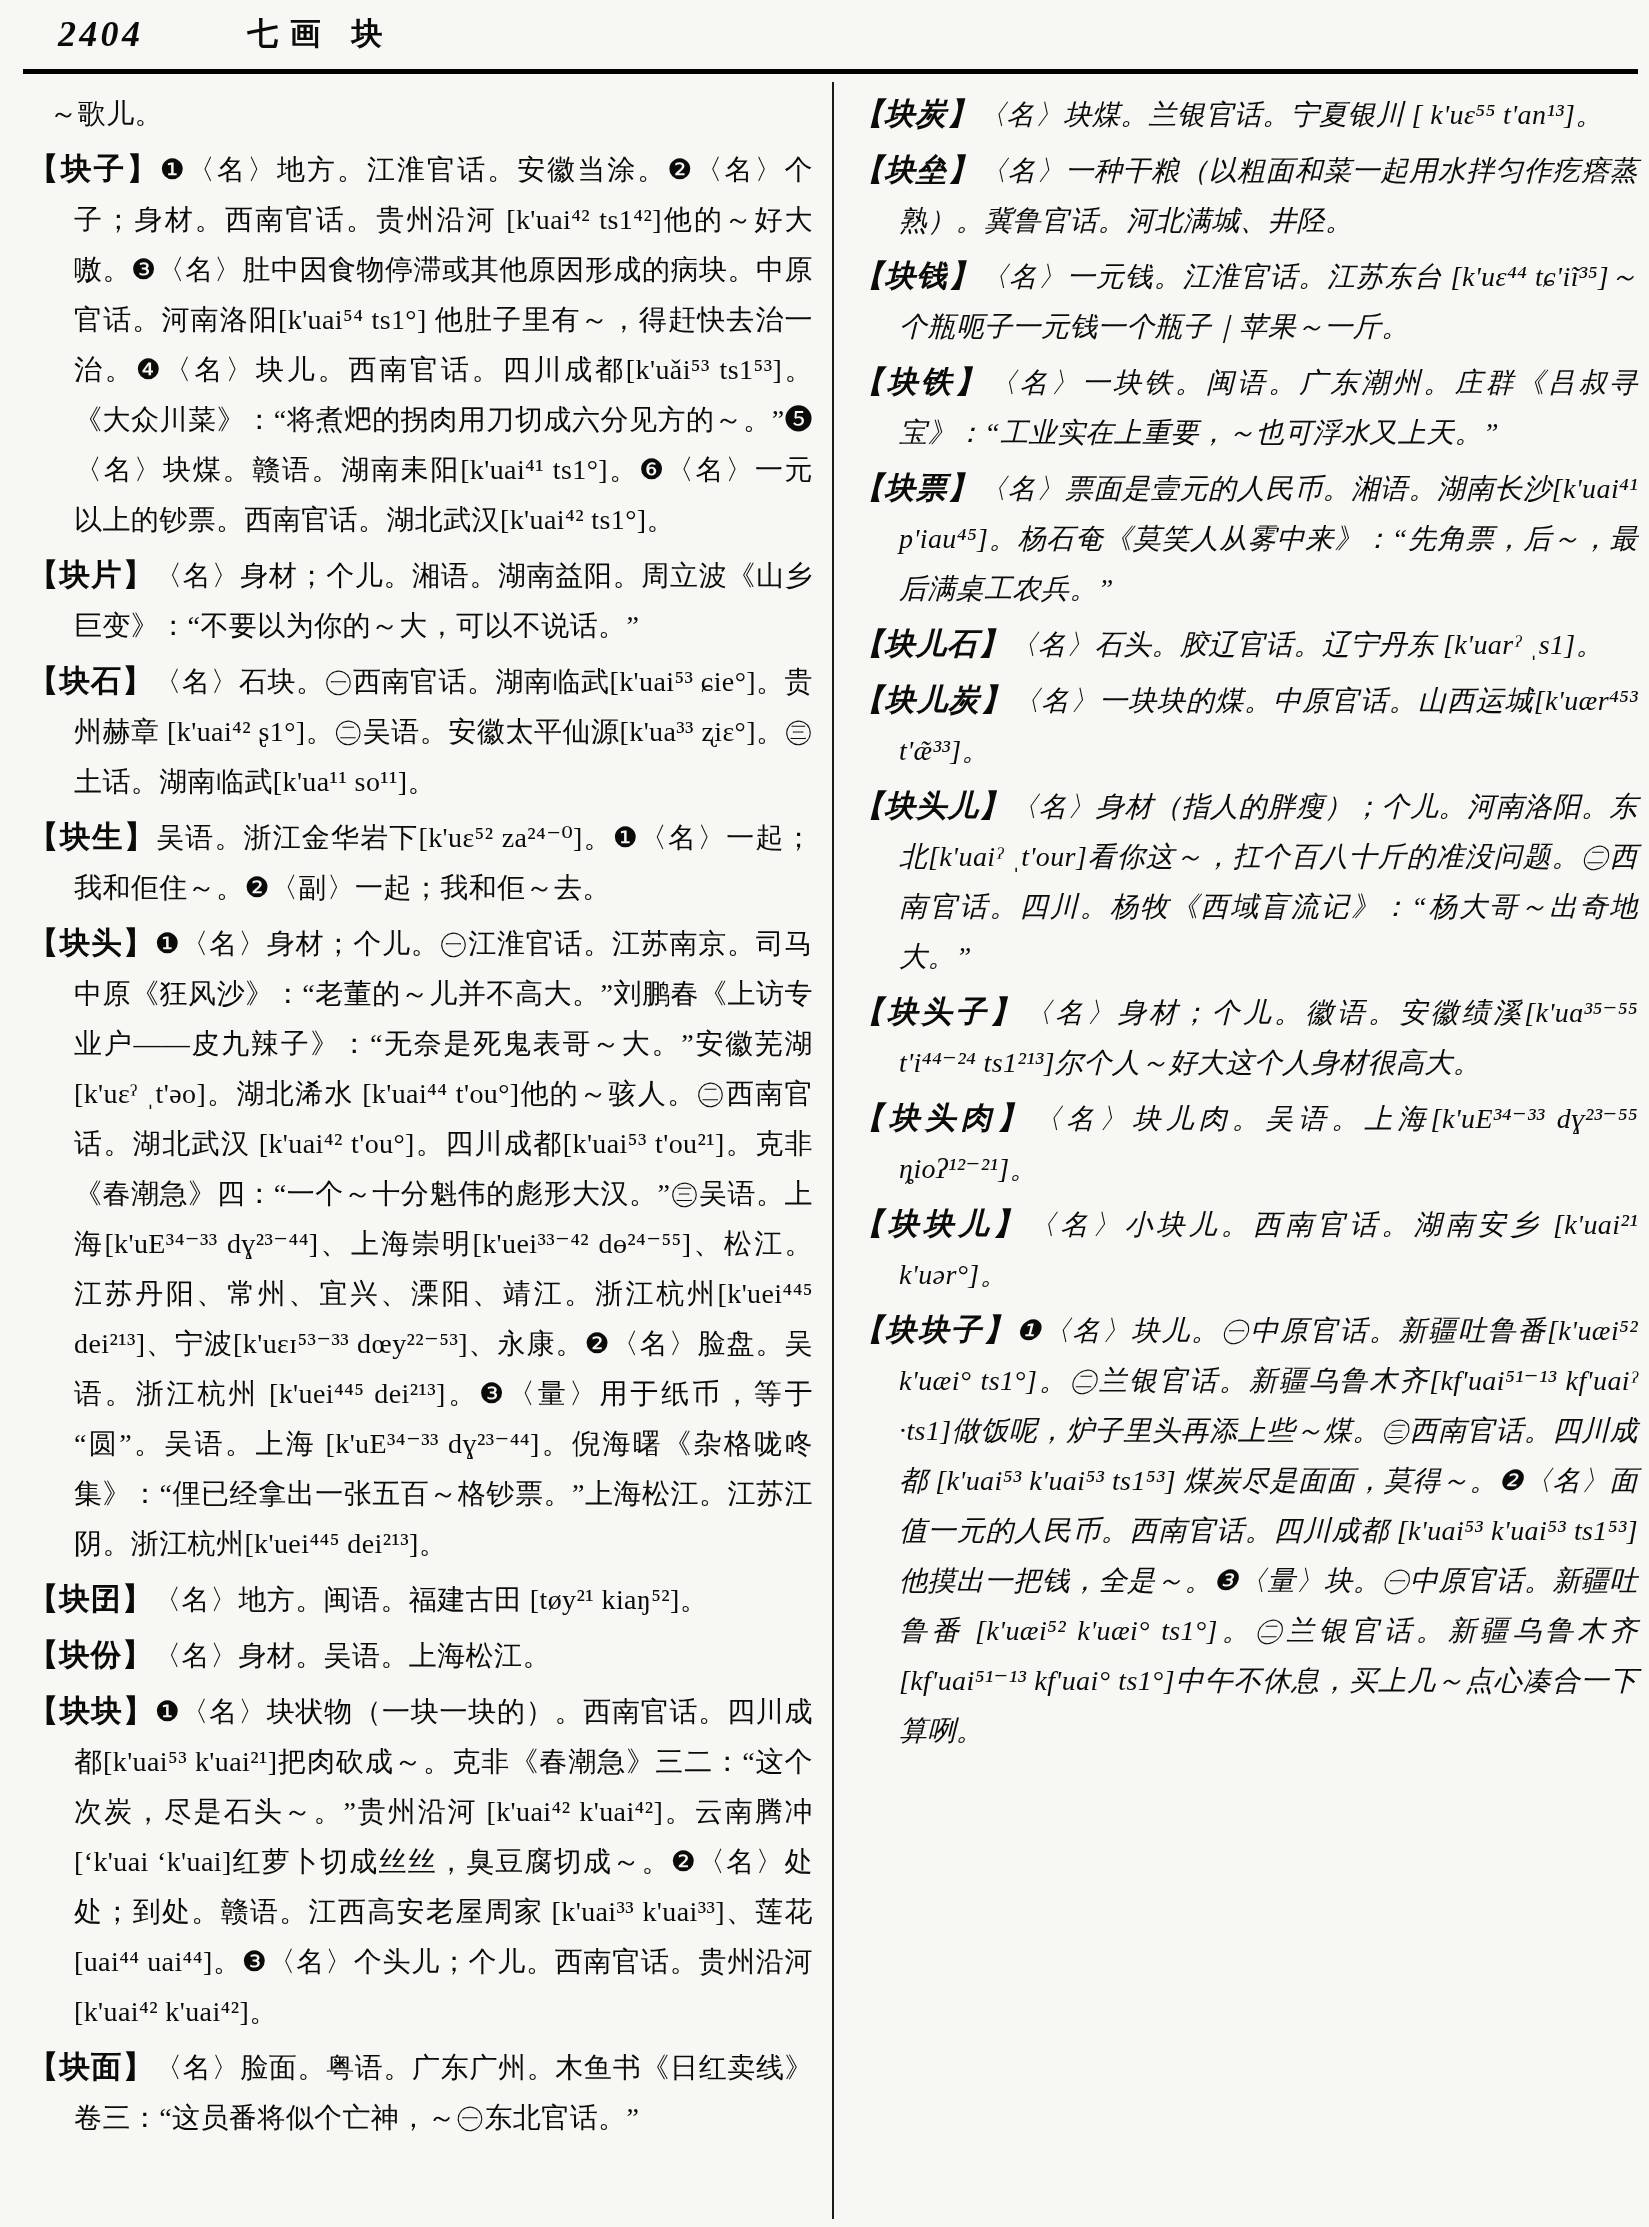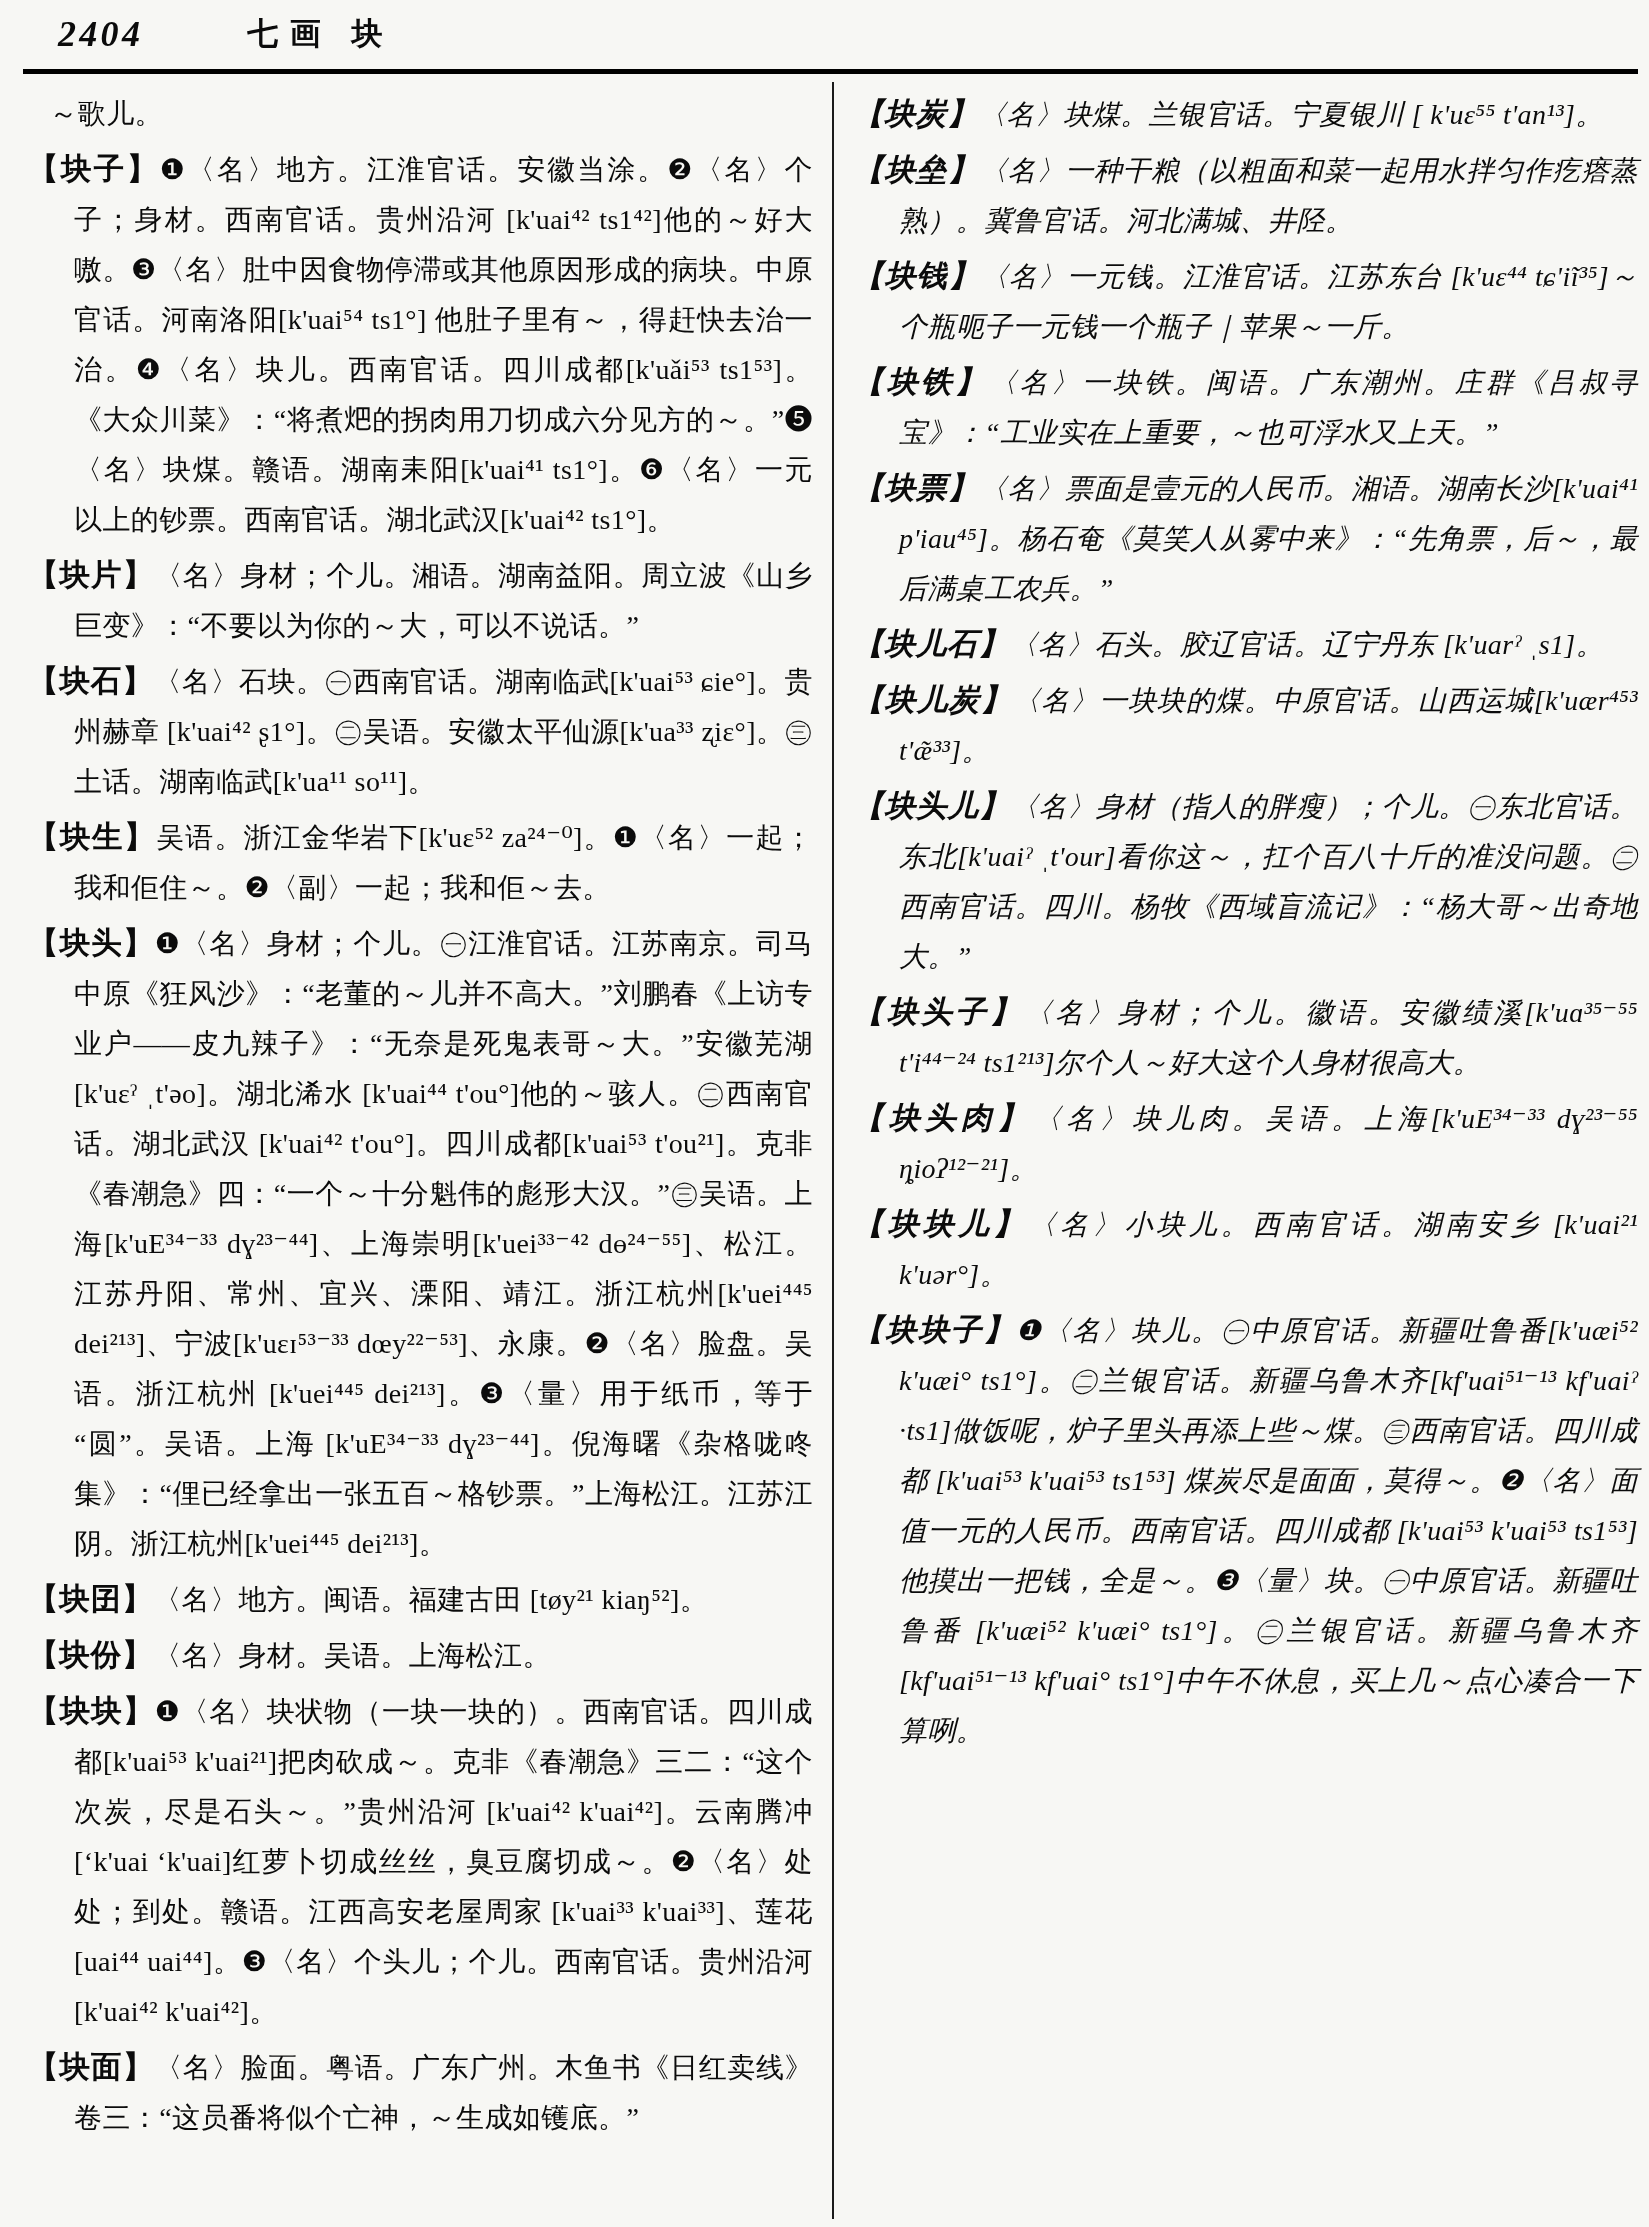--- a/index.html
+++ b/index.html
@@ -94,30 +94,30 @@
 <div class="column left">
   <div class="entry cont"><span class="bd">～歌儿。</span></div>
   <div class="entry"><span class="hw">【块子】</span><span class="bd">❶〈名〉地方。江淮官话。安徽当涂。❷〈名〉个子；身材。西南官话。贵州沿河 [k'uai⁴² ts1⁴²]他的～好大嗷。❸〈名〉肚中因食物停滞或其他原因形成的病块。中原官话。河南洛阳[k'uai⁵⁴ ts1°] 他肚子里有～，得赶快去治一治。❹〈名〉块儿。西南官话。四川成都[k'uǎi⁵³ ts1⁵³]。《大众川菜》：“将煮𤆵的拐肉用刀切成六分见方的～。”❺〈名〉块煤。赣语。湖南耒阳[k'uai⁴¹ ts1°]。❻〈名〉一元以上的钞票。西南官话。湖北武汉[k'uai⁴² ts1°]。</span></div>
   <div class="entry"><span class="hw">【块片】</span><span class="bd">〈名〉身材；个儿。湘语。湖南益阳。周立波《山乡巨变》：“不要以为你的～大，可以不说话。”</span></div>
   <div class="entry"><span class="hw">【块石】</span><span class="bd">〈名〉石块。㊀西南官话。湖南临武[k'uai⁵³ ɕie°]。贵州赫章 [k'uai⁴² ʂ1°]。㊁吴语。安徽太平仙源[k'ua³³ ʐiɛ°]。㊂土话。湖南临武[k'ua¹¹ so¹¹]。</span></div>
   <div class="entry"><span class="hw">【块生】</span><span class="bd">吴语。浙江金华岩下[k'uɛ⁵² za²⁴⁻⁰]。❶〈名〉一起；我和佢住～。❷〈副〉一起；我和佢～去。</span></div>
   <div class="entry"><span class="hw">【块头】</span><span class="bd">❶〈名〉身材；个儿。㊀江淮官话。江苏南京。司马中原《狂风沙》：“老董的～儿并不高大。”刘鹏春《上访专业户——皮九辣子》：“无奈是死鬼表哥～大。”安徽芜湖 [k'uɛˀ ˌt'əo]。湖北浠水 [k'uai⁴⁴ t'ou°]他的～骇人。㊁西南官话。湖北武汉 [k'uai⁴² t'ou°]。四川成都[k'uai⁵³ t'ou²¹]。克非《春潮急》四：“一个～十分魁伟的彪形大汉。”㊂吴语。上海[k'uE³⁴⁻³³ dɣ²³⁻⁴⁴]、上海崇明[k'uei³³⁻⁴² dɵ²⁴⁻⁵⁵]、松江。江苏丹阳、常州、宜兴、溧阳、靖江。浙江杭州[k'uei⁴⁴⁵ dei²¹³]、宁波[k'uɛɪ⁵³⁻³³ dœy²²⁻⁵³]、永康。❷〈名〉脸盘。吴语。浙江杭州 [k'uei⁴⁴⁵ dei²¹³]。❸〈量〉用于纸币，等于“圆”。吴语。上海 [k'uE³⁴⁻³³ dɣ²³⁻⁴⁴]。倪海曙《杂格咙咚集》：“俚已经拿出一张五百～格钞票。”上海松江。江苏江阴。浙江杭州[k'uei⁴⁴⁵ dei²¹³]。</span></div>
   <div class="entry"><span class="hw">【块囝】</span><span class="bd">〈名〉地方。闽语。福建古田 [tøy²¹ kiaŋ⁵²]。</span></div>
   <div class="entry"><span class="hw">【块份】</span><span class="bd">〈名〉身材。吴语。上海松江。</span></div>
   <div class="entry"><span class="hw">【块块】</span><span class="bd">❶〈名〉块状物（一块一块的）。西南官话。四川成都[k'uai⁵³ k'uai²¹]把肉砍成～。克非《春潮急》三二：“这个次炭，尽是石头～。”贵州沿河 [k'uai⁴² k'uai⁴²]。云南腾冲[ʻk'uai ʻk'uai]红萝卜切成丝丝，臭豆腐切成～。❷〈名〉处处；到处。赣语。江西高安老屋周家 [k'uai³³ k'uai³³]、莲花 [uai⁴⁴ uai⁴⁴]。❸〈名〉个头儿；个儿。西南官话。贵州沿河[k'uai⁴² k'uai⁴²]。</span></div>
-  <div class="entry"><span class="hw">【块面】</span><span class="bd">〈名〉脸面。粤语。广东广州。木鱼书《日红卖线》卷三：“这员番将似个亡神，～生成如镬底。”</span></div>
+  <div class="entry"><span class="hw">【块面】</span><span class="bd">〈名〉脸面。粤语。广东广州。木鱼书《日红卖线》卷三：“这员番将似个亡神，～㊀东北官话。”</span></div>
 </div>
 
 <div class="column right">
   <div class="entry"><span class="hw">【块炭】</span><span class="bd">〈名〉块煤。兰银官话。宁夏银川 [ k'uɛ⁵⁵ t'an¹³]。</span></div>
   <div class="entry"><span class="hw">【块垒】</span><span class="bd">〈名〉一种干粮（以粗面和菜一起用水拌匀作疙瘩蒸熟）。冀鲁官话。河北满城、井陉。</span></div>
   <div class="entry"><span class="hw">【块钱】</span><span class="bd">〈名〉一元钱。江淮官话。江苏东台 [k'uɛ⁴⁴ tɕ'iĩ³⁵]～个瓶呃子一元钱一个瓶子｜苹果～一斤。</span></div>
   <div class="entry"><span class="hw">【块铁】</span><span class="bd">〈名〉一块铁。闽语。广东潮州。庄群《吕叔寻宝》：“工业实在上重要，～也可浮水又上天。”</span></div>
   <div class="entry"><span class="hw">【块票】</span><span class="bd">〈名〉票面是壹元的人民币。湘语。湖南长沙[k'uai⁴¹ p'iau⁴⁵]。杨石奄《莫笑人从雾中来》：“先角票，后～，最后满桌工农兵。”</span></div>
   <div class="entry"><span class="hw">【块儿石】</span><span class="bd">〈名〉石头。胶辽官话。辽宁丹东 [k'uarˀ ˌs1]。</span></div>
   <div class="entry"><span class="hw">【块儿炭】</span><span class="bd">〈名〉一块块的煤。中原官话。山西运城[k'uær⁴⁵³ t'æ̃³³]。</span></div>
-  <div class="entry"><span class="hw">【块头儿】</span><span class="bd">〈名〉身材（指人的胖瘦）；个儿。㊀东北官话。东北[k'uaiˀ ˌt'our]看你这～，扛个百八十斤的准没问题。㊁西南官话。四川。杨牧《西域盲流记》：“杨大哥～出奇地大。”</span></div>
+  <div class="entry"><span class="hw">【块头儿】</span><span class="bd">〈名〉身材（指人的胖瘦）；个儿。河南洛阳。东北[k'uaiˀ ˌt'our]看你这～，扛个百八十斤的准没问题。㊁西南官话。四川。杨牧《西域盲流记》：“杨大哥～出奇地大。”</span></div>
   <div class="entry"><span class="hw">【块头子】</span><span class="bd">〈名〉身材；个儿。徽语。安徽绩溪[k'uɑ³⁵⁻⁵⁵ t'i⁴⁴⁻²⁴ ts1²¹³]尔个人～好大这个人身材很高大。</span></div>
   <div class="entry"><span class="hw">【块头肉】</span><span class="bd">〈名〉块儿肉。吴语。上海[k'uE³⁴⁻³³ dɣ²³⁻⁵⁵ ȵioʔ¹²⁻²¹]。</span></div>
   <div class="entry"><span class="hw">【块块儿】</span><span class="bd">〈名〉小块儿。西南官话。湖南安乡 [k'uai²¹ k'uər°]。</span></div>
   <div class="entry"><span class="hw">【块块子】</span><span class="bd">❶〈名〉块儿。㊀中原官话。新疆吐鲁番[k'uæi⁵² k'uæi° ts1°]。㊁兰银官话。新疆乌鲁木齐[kf'uai⁵¹⁻¹³ kf'uaiˀ ·ts1]做饭呢，炉子里头再添上些～煤。㊂西南官话。四川成都 [k'uai⁵³ k'uai⁵³ ts1⁵³] 煤炭尽是面面，莫得～。❷〈名〉面值一元的人民币。西南官话。四川成都 [k'uai⁵³ k'uai⁵³ ts1⁵³]他摸出一把钱，全是～。❸〈量〉块。㊀中原官话。新疆吐鲁番 [k'uæi⁵² k'uæi° ts1°]。㊁兰银官话。新疆乌鲁木齐[kf'uai⁵¹⁻¹³ kf'uai° ts1°]中午不休息，买上几～点心凑合一下算咧。</span></div>
 </div>
 
 
 </body></html>

